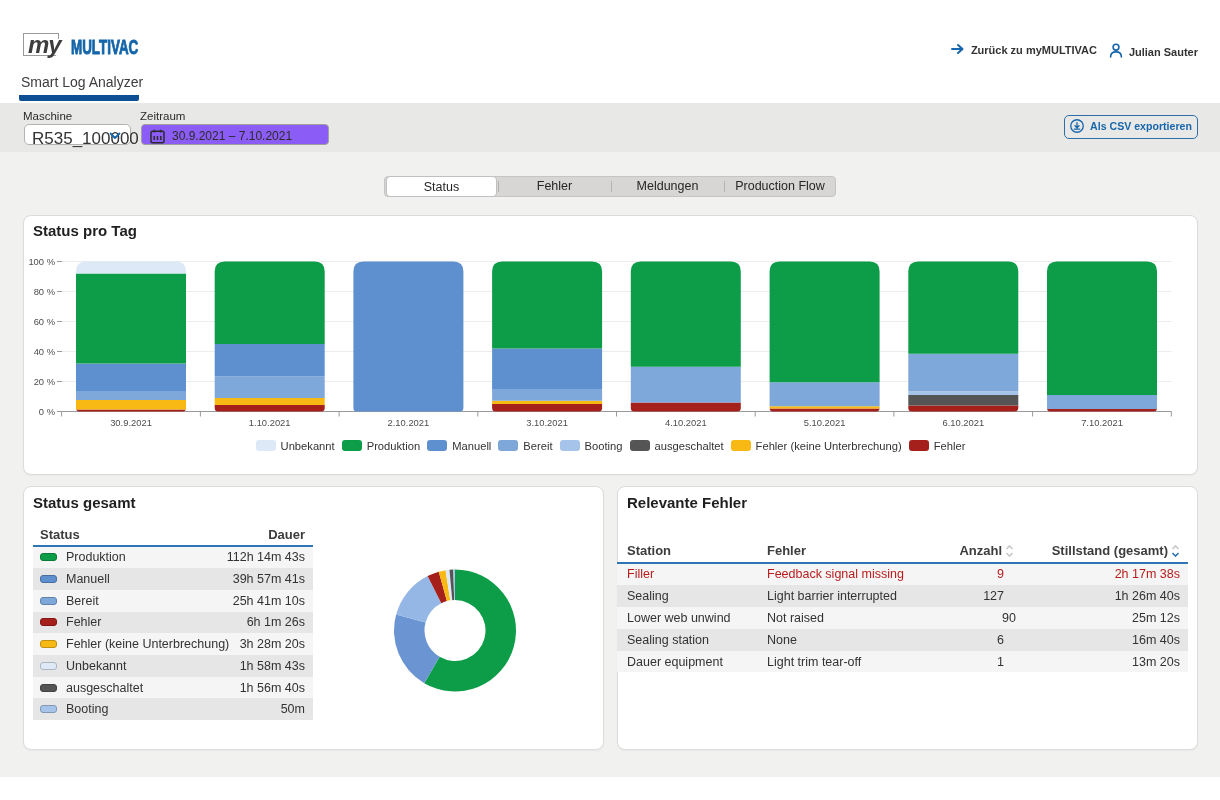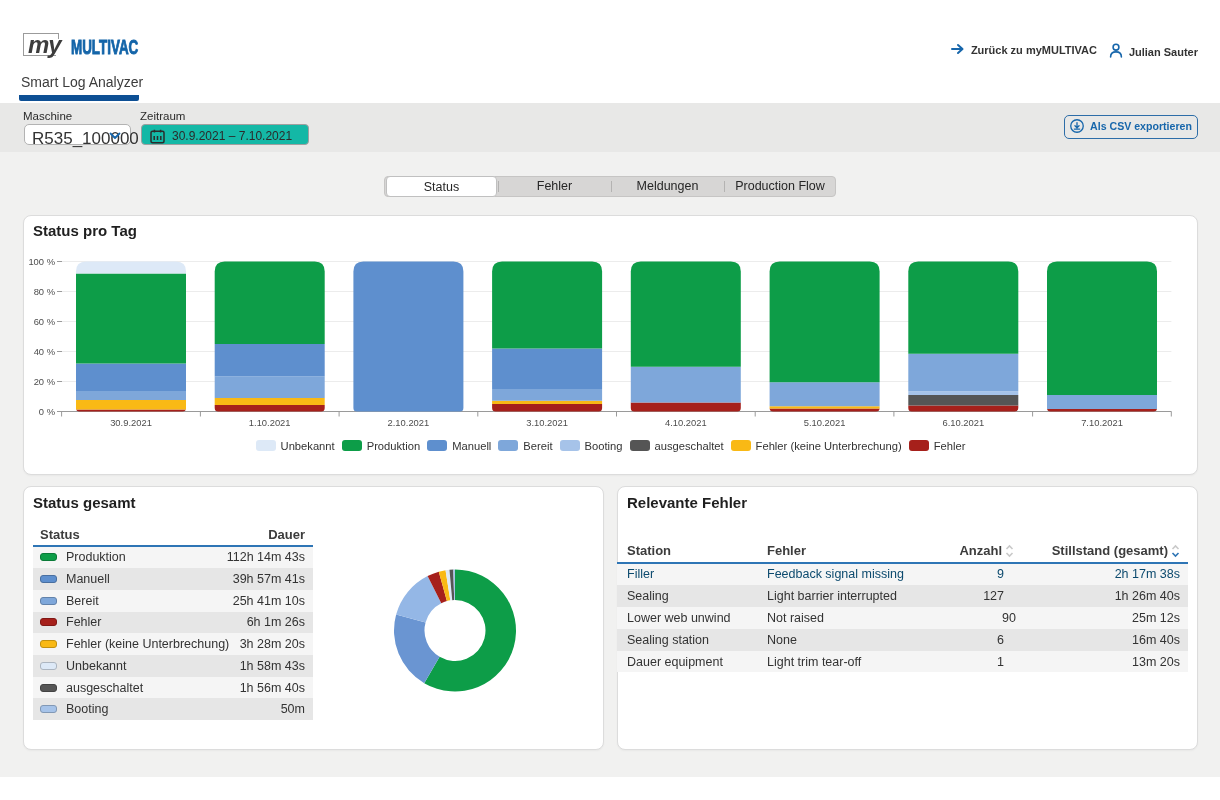--- a/index.html
+++ b/index.html
@@ -43,21 +43,21 @@
 
 <div class="band"></div>
 <div class="flabel" style="left:23px;top:110px">Maschine</div>
 <div class="abs" style="left:24px;top:124px;width:107px;height:21px;background:#fff;border:1px solid #b3b3b3;border-radius:5px">
   <span style="position:absolute;left:7px;top:3.5px;font-size:17px;color:#333">R535_100000</span>
       <svg width="12" height="8" viewBox="0 0 12 8" style="position:absolute;right:9px;top:7px">
         <path d="M1.5 1.5 L6 6 L10.5 1.5" fill="none" stroke="#1766ab" stroke-width="1.8" stroke-linecap="round" stroke-linejoin="round"></path>
       </svg>
 </div>
 <div class="flabel" style="left:140px;top:110px">Zeitraum</div>
-<div class="abs" style="left:141px;top:124px;width:168px;height:21px;background:#14b8a6;border:1px solid #9f9f9f;border-radius:4px">
+<div class="abs" style="left:141px;top:124px;width:188px;height:21px;background:#8b5cf6;border:1px solid #9f9f9f;border-radius:4px">
   <svg width="15" height="15" viewBox="0 0 15 15" style="position:absolute;left:8px;top:3.5px">
         <rect x="1" y="2.2" width="13" height="11.6" rx="1.5" fill="none" stroke="#2b2b2b" stroke-width="1.5"></rect>
         <path d="M4.4 0.8 V3.6 M10.6 0.8 V3.6" stroke="#2b2b2b" stroke-width="1.5"></path>
         <path d="M4.2 7 V11 M7.5 7 V11 M10.8 7 V11" stroke="#2b2b2b" stroke-width="1.5"></path>
       </svg>
       <span style="position:absolute;left:30px;top:3.5px;font-size:12px;color:#2b2b2b">30.9.2021 – 7.10.2021</span>
 </div>
 <div class="abs" style="left:1064px;top:115px;width:134px;height:24px;border:1.5px solid #2d6da8;border-radius:5px;text-align:center;line-height:21px;font-size:10.6px;font-weight:bold;color:#1766ab;white-space:nowrap"><svg width="14" height="14" viewBox="0 0 15 15" style="vertical-align:-3px;margin-right:6px">
         <circle cx="7.5" cy="7.5" r="6.7" fill="none" stroke="#1766ab" stroke-width="1.4"></circle>
         <path d="M7.5 3.8 V9 M5.3 7.2 L7.5 9.4 L9.7 7.2 M4.6 10.8 H10.4" fill="none" stroke="#1766ab" stroke-width="1.4" stroke-linecap="round" stroke-linejoin="round"></path>
@@ -211,21 +211,21 @@
       <span class="abs" style="left:297px;width:100px;text-align:right">Anzahl<svg width="9" height="14" viewBox="0 0 9 14" style="vertical-align:-3px;margin-left:3px">
           <path d="M1.5 5 L4.5 2 L7.5 5" fill="none" stroke="#c9c9c9" stroke-width="1.6"></path>
           <path d="M1.5 9 L4.5 12 L7.5 9" fill="none" stroke="#c9c9c9" stroke-width="1.6"></path>
         </svg></span>
       <span class="abs" style="left:380px;width:183px;text-align:right">Stillstand (gesamt)<svg width="9" height="14" viewBox="0 0 9 14" style="vertical-align:-3px;margin-left:3px">
           <path d="M1.5 5 L4.5 2 L7.5 5" fill="none" stroke="#c9c9c9" stroke-width="1.6"></path>
           <path d="M1.5 9 L4.5 12 L7.5 9" fill="none" stroke="#2e75b5" stroke-width="1.6"></path>
         </svg></span>
     </div>
     <div class="abs" style="left:617px;top:561.5px;width:571px;height:2px;background:#2e75b5"></div>
-    <div class="abs" style="left:617px;top:563.5px;width:571px;height:21.8px;background:#f5f5f5;font-size:12.5px;color:#0c4a6e">
+    <div class="abs" style="left:617px;top:563.5px;width:571px;height:21.8px;background:#f5f5f5;font-size:12.5px;color:#b91c1c">
       <span class="abs vc" style="left:10px">Filler</span>
       <span class="abs vc" style="left:150px">Feedback signal missing</span>
       <span class="abs vc" style="left:290px;width:97px;text-align:right;display:inline-block">9</span>
       <span class="abs vc" style="left:390px;width:173px;text-align:right;display:inline-block">2h 17m 38s</span>
     </div>
     <div class="abs" style="left:617px;top:585.3px;width:571px;height:21.8px;background:#e6e6e6;font-size:12.5px;color:#333">
       <span class="abs vc" style="left:10px">Sealing</span>
       <span class="abs vc" style="left:150px">Light barrier interrupted</span>
       <span class="abs vc" style="left:290px;width:97px;text-align:right;display:inline-block">127</span>
       <span class="abs vc" style="left:390px;width:173px;text-align:right;display:inline-block">1h 26m 40s</span>

